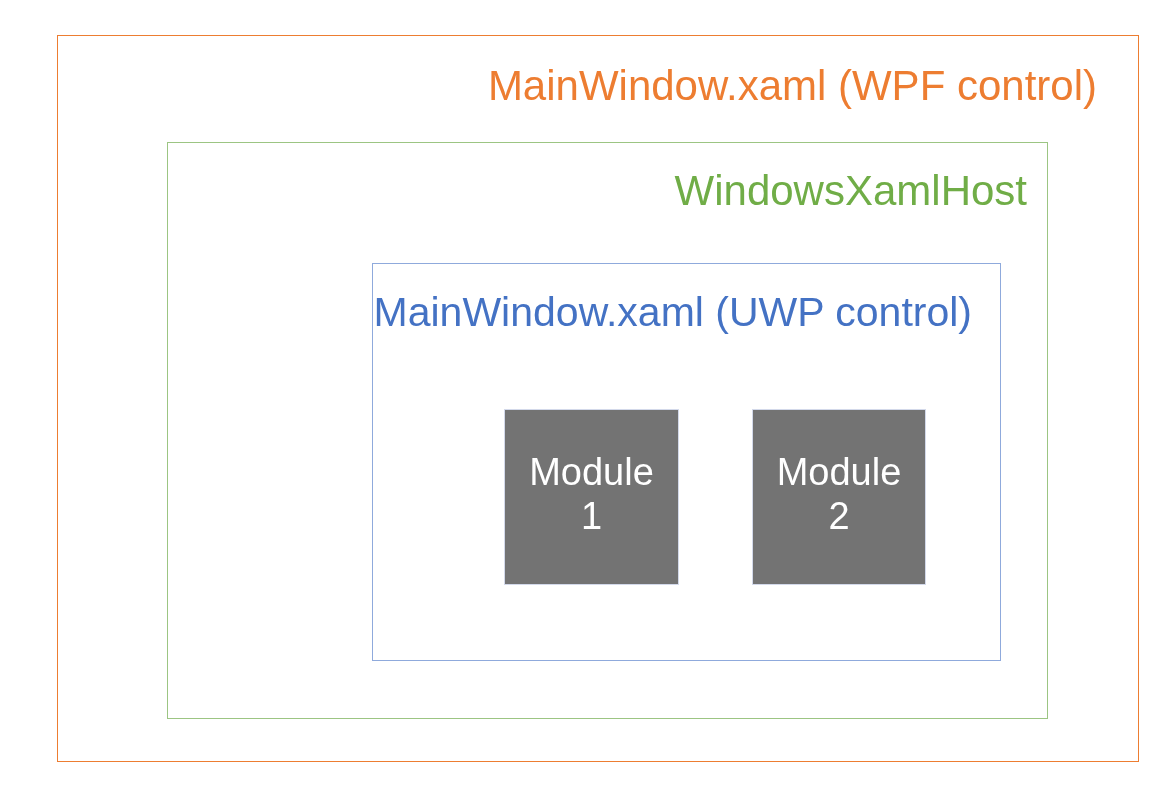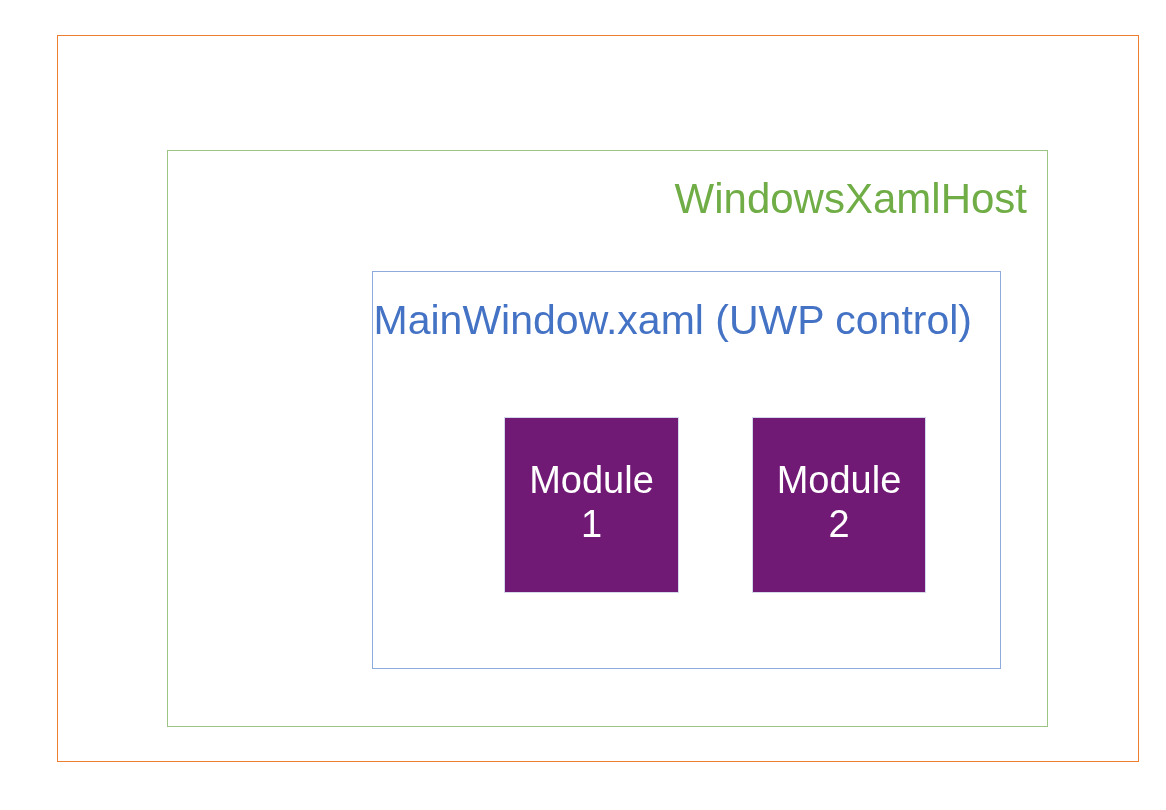--- a/index.html
+++ b/index.html
@@ -35,21 +35,20 @@
     border: 1.5px solid #ED7D31;
   }
 
   
   #box-xamlhost {
     left: 109px;      
     top: 106px;       
     width: 881px;
     height: 577px;
     border: 1.5px solid #9CC583;
-    margin-top: 8px;
   }
 
   
   #box-shellpage {
     left: 204px;      
     top: 120px;       
     width: 629px;
     height: 398px;
     border: 1.2px solid #8FAADC;
   }
@@ -81,21 +80,21 @@
     top: 27px;
     right: 28px;
     font-size: 41px;
     color: #4472C4;
   }
 
   
   .module-tile {
     position: absolute;
     box-sizing: border-box;
-    background: #701a75;
+    background: #737373;
     border: 1px solid #D3D9EA;
     display: flex;
     align-items: center;
     justify-content: center;
     text-align: center;
     color: #ffffff;
     font-size: 38px;
     line-height: 1.15;
     padding-bottom: 4px;
   }
@@ -118,20 +117,21 @@
     display: block;
   }
 </style>
 </head>
 <body>
 
 <div id="canvas">
 
   <div class="box" id="box-mainwindow">
 
+    <div class="box-label" id="label-mainwindow">MainWindow.xaml (WPF control)</div>
 
     <div class="box" id="box-xamlhost">
 
       <div class="box-label" id="label-xamlhost">WindowsXamlHost</div>
 
       <div class="box" id="box-shellpage">
 
         <div class="box-label" id="label-shellpage">MainWindow.xaml (UWP control)</div>
 
         <div class="module-tile" id="module-1">

